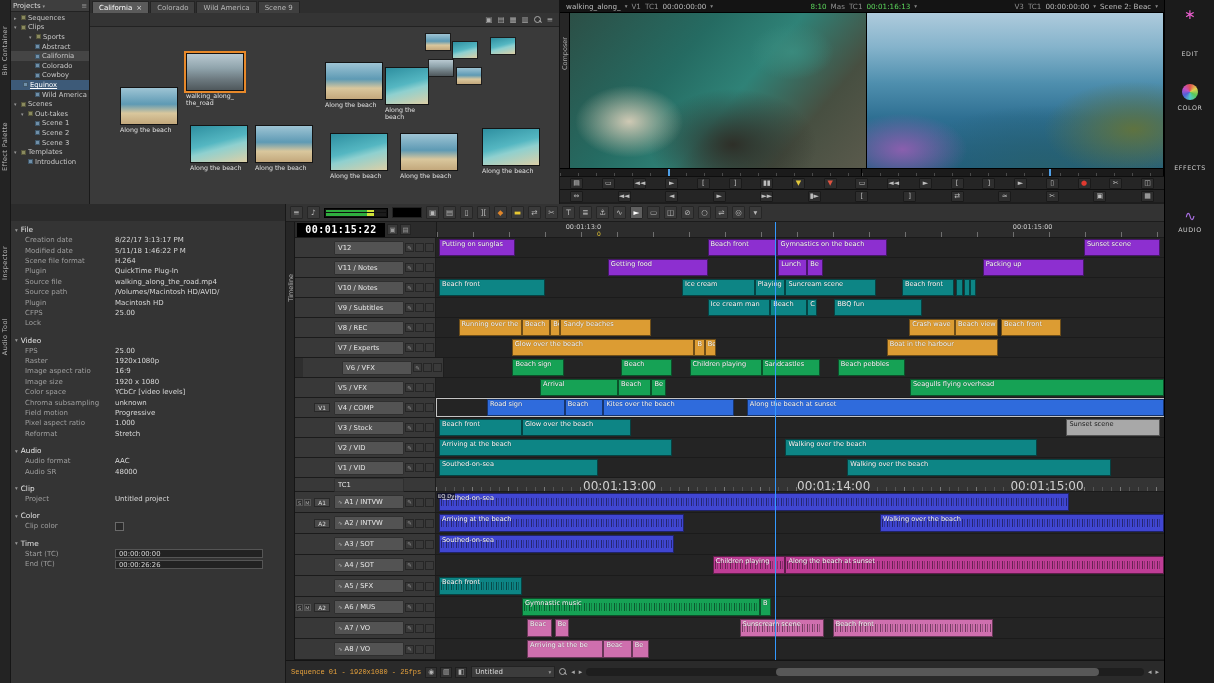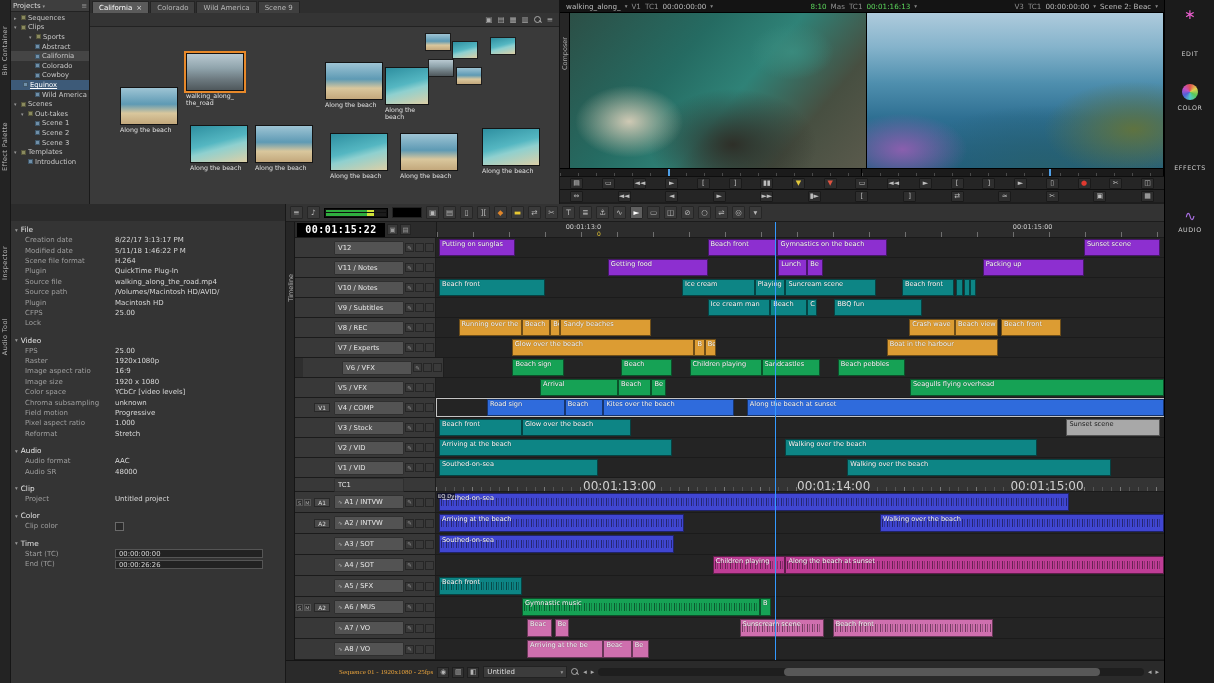--- a/index.html
+++ b/index.html
@@ -166,21 +166,21 @@
   .clip-t{position:absolute;left:2px;top:0;font-size:6.6px;line-height:8px;color:#fff;white-space:nowrap;z-index:2;
     text-shadow:0 0 1px rgba(0,0,0,.6);}
   .clip.graytxt .clip-t{color:#1e1e1e;text-shadow:none;}
   .wave{position:absolute;left:1px;right:1px;top:22%;height:56%;z-index:1;
     background:repeating-linear-gradient(90deg,rgba(0,0,0,.45) 0 1px,transparent 1px 2px,rgba(0,0,0,.25) 2px 3px,transparent 3px 5px);}
   .clip-badge{position:absolute;left:1px;top:1px;z-index:3;font-size:5.3px;color:#e6e6e6;
     background:rgba(15,15,35,.85);padding:0 1px;line-height:6px;}
   .playhead{position:absolute;top:0;bottom:0;width:1px;background:#3399ff;z-index:6;}
   .tl-bottom{position:absolute;left:0;right:0;bottom:0;height:23px;background:#2a2a2a;border-top:1px solid #141414;
     display:flex;align-items:center;gap:4px;padding:0 5px;}
-  .seq-label{font-size:7px;color:#e8a33d;font-family:Liberation Serif, serif;white-space:nowrap;margin-left:48px;}
+  .seq-label{font-size:7px;color:#e8a33d;font-family:Liberation Mono, monospace;white-space:nowrap;}
   .bb-icons{display:flex;gap:3px;}
   .bb-ic{width:12px;height:11px;display:flex;align-items:center;justify-content:center;font-size:7px;
     color:#b5b5b5;background:#343434;border:1px solid #1f1f1f;}
   .bb-drop{height:12px;min-width:84px;background:#3c3c3c;border:1px solid #222;display:flex;align-items:center;
     justify-content:space-between;font-size:7px;color:#ddd;padding:0 3px;}
   .bb-drop .caret{font-size:5.5px;color:#999;}
   .bb-arrow{font-size:7px;color:#aaa;}
   .bb-scroll{flex:1;position:relative;height:8px;background:#1e1e1e;border-radius:4px;}
   .bb-scroll .thumb{position:absolute;left:34%;width:58%;top:0;height:8px;background:#585858;border-radius:4px;}
 </style>

